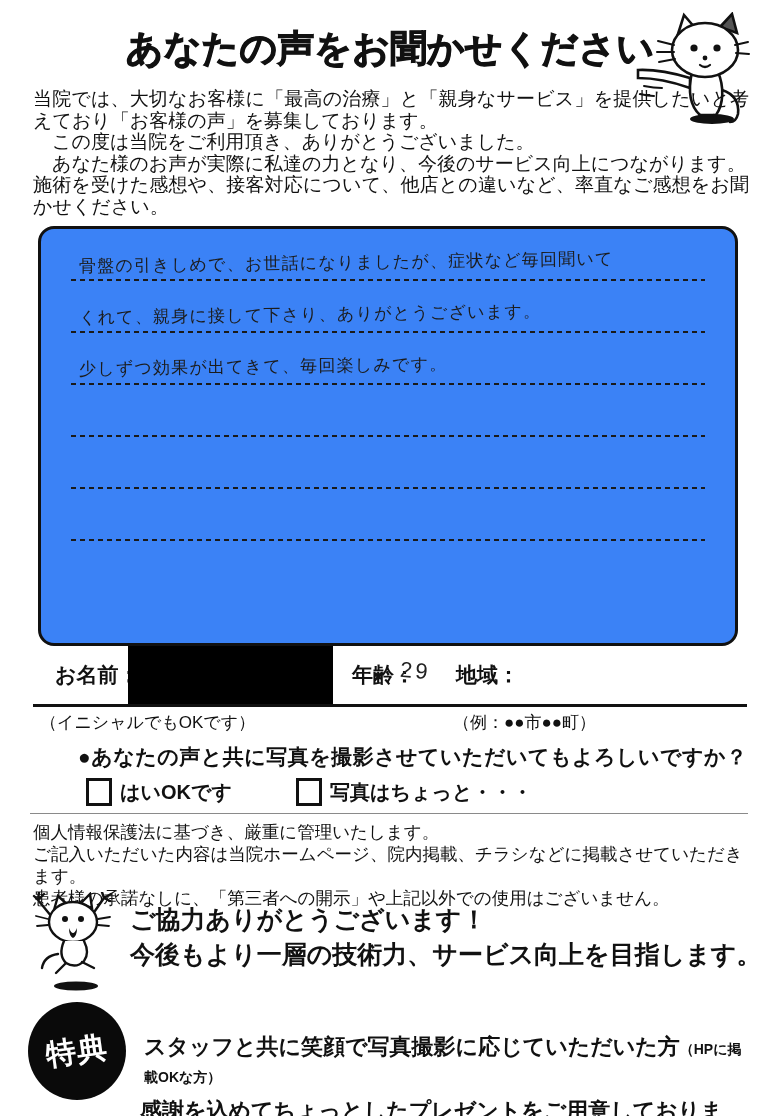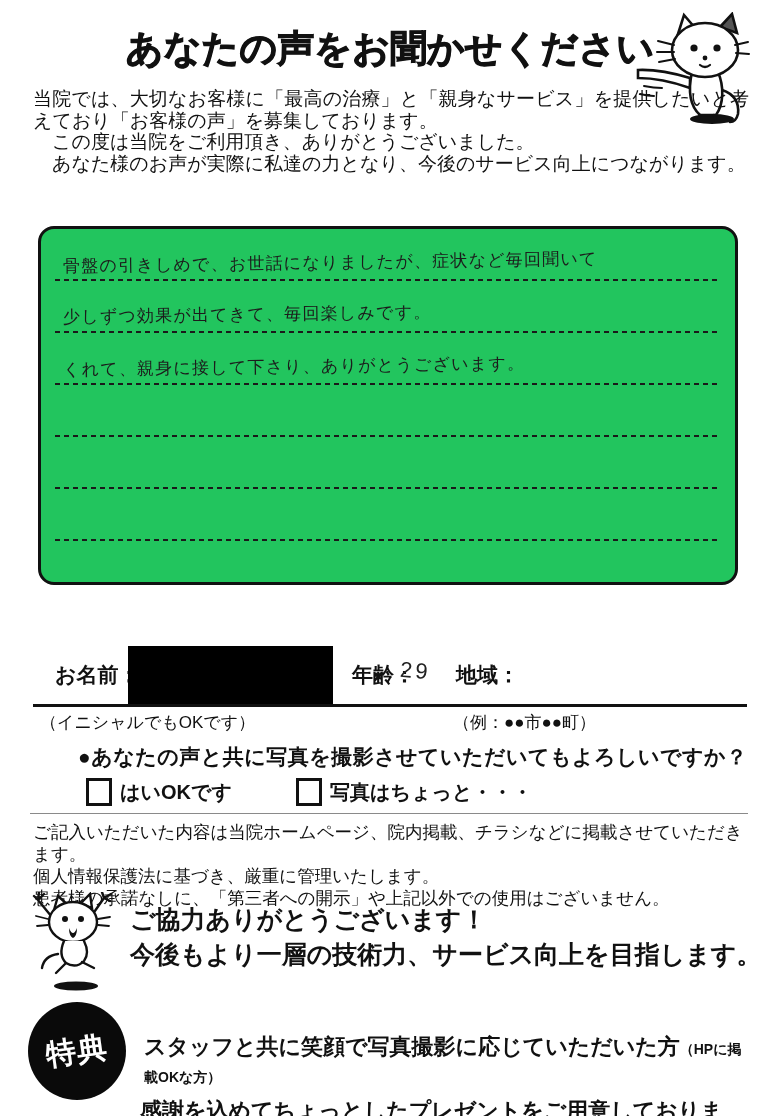--- a/index.html
+++ b/index.html
@@ -14,23 +14,23 @@
     position:absolute;left:40px;top:24px;width:700px;
     text-align:center;font-size:37px;font-weight:900;letter-spacing:0;
     -webkit-text-stroke:1px #111;
   }
   .cat-top{position:absolute;right:16px;top:12px;width:134px;height:114px;}
   
   .intro{position:absolute;left:33px;top:88px;width:716px;font-size:19px;line-height:21.5px;font-weight:500;}
   .intro p{margin:0;text-align:justify;}
   
   .fbox{
-    position:absolute;left:38px;top:226px;width:700px;height:359px;
+    position:absolute;left:38px;top:226px;width:700px;height:420px;
     border:3px solid #111;border-radius:16px;box-sizing:border-box;
-    padding:0 12px;background:#22c55e;
+    padding:0 28px;background:#3b82f6;
   }
   .frow{position:relative;height:52px;}
   .hand{
     position:absolute;left:10px;bottom:7px;white-space:nowrap;
     font-size:17px;letter-spacing:1.2px;color:#1c1c1c;
     transform:rotate(-0.8deg);font-weight:400;
   }
   .dash{
     position:absolute;left:2px;right:2px;bottom:0;height:2px;
     background:repeating-linear-gradient(to right,#1a1a1a 0 5px,transparent 5px 9px);
@@ -98,33 +98,34 @@
       <circle cx="75" cy="46" r="2.4" fill="#111" stroke="none"></circle>
       <path d="M70,53 q5,4 10,0" stroke-width="2.2"></path>
       <path d="M44,33 L28,29 M44,40 L27,40 M45,47 L29,50 M105,33 L118,30 M106,41 L119,42" stroke-width="2"></path>
     </svg>
   </div>
 
   <div class="intro">
     <p>当院では、大切なお客様に「最高の治療」と「親身なサービス」を提供したいと考えており「お客様の声」を募集しております。</p>
     <p>　この度は当院をご利用頂き、ありがとうございました。</p>
     <p>　あなた様のお声が実際に私達の力となり、今後のサービス向上につながります。</p>
+    <p>施術を受けた感想や、接客対応について、他店との違いなど、率直なご感想をお聞かせください。</p>
   </div>
 
   <div class="fbox">
     <div class="frow">
       <span class="hand">骨盤の引きしめで、お世話になりましたが、症状など毎回聞いて</span>
       <div class="dash"></div>
     </div>
     <div class="frow">
+      <span class="hand">くれて、親身に接して下さり、ありがとうございます。</span>
+      <div class="dash"></div>
+    </div>
+    <div class="frow">
       <span class="hand">少しずつ効果が出てきて、毎回楽しみです。</span>
-      <div class="dash"></div>
-    </div>
-    <div class="frow">
-      <span class="hand">くれて、親身に接して下さり、ありがとうございます。</span>
       <div class="dash"></div>
     </div>
     <div class="frow">
       <span class="hand"></span>
       <div class="dash"></div>
     </div>
     <div class="frow">
       <span class="hand"></span>
       <div class="dash"></div>
     </div>
@@ -145,22 +146,22 @@
 
   <div class="question">●あなたの声と共に写真を撮影させていただいてもよろしいですか？</div>
   <div class="cbox" style="left:86px;"></div>
   <div class="cblabel" style="left:120px;">はいOKです</div>
   <div class="cbox" style="left:296px;"></div>
   <div class="cblabel" style="left:330px;">写真はちょっと・・・</div>
 
   <div class="rule2"></div>
 
   <div class="privacy">
+    <p>個人情報保護法に基づき、厳重に管理いたします。</p>
     <p>ご記入いただいた内容は当院ホームページ、院内掲載、チラシなどに掲載させていただきます。</p>
-    <p>個人情報保護法に基づき、厳重に管理いたします。</p>
     <p>患者様の承諾なしに、「第三者への開示」や上記以外での使用はございません。</p>
   </div>
 
   <div class="cat-jump">
     <svg viewBox="0 0 96 100" width="96" height="100" fill="none" stroke="#111" stroke-width="2.4" stroke-linecap="round">
 
       <ellipse cx="48" cy="94" rx="22" ry="4.5" fill="#111" stroke="none"></ellipse>
 
       <path d="M28,30 L10,8 M10,8 l-4,-4 M10,8 l6,-6 M10,8 l1,-8"></path>
       <path d="M62,26 L76,6 M76,6 l-2,-6 M76,6 l7,-4 M76,6 l6,3"></path>

